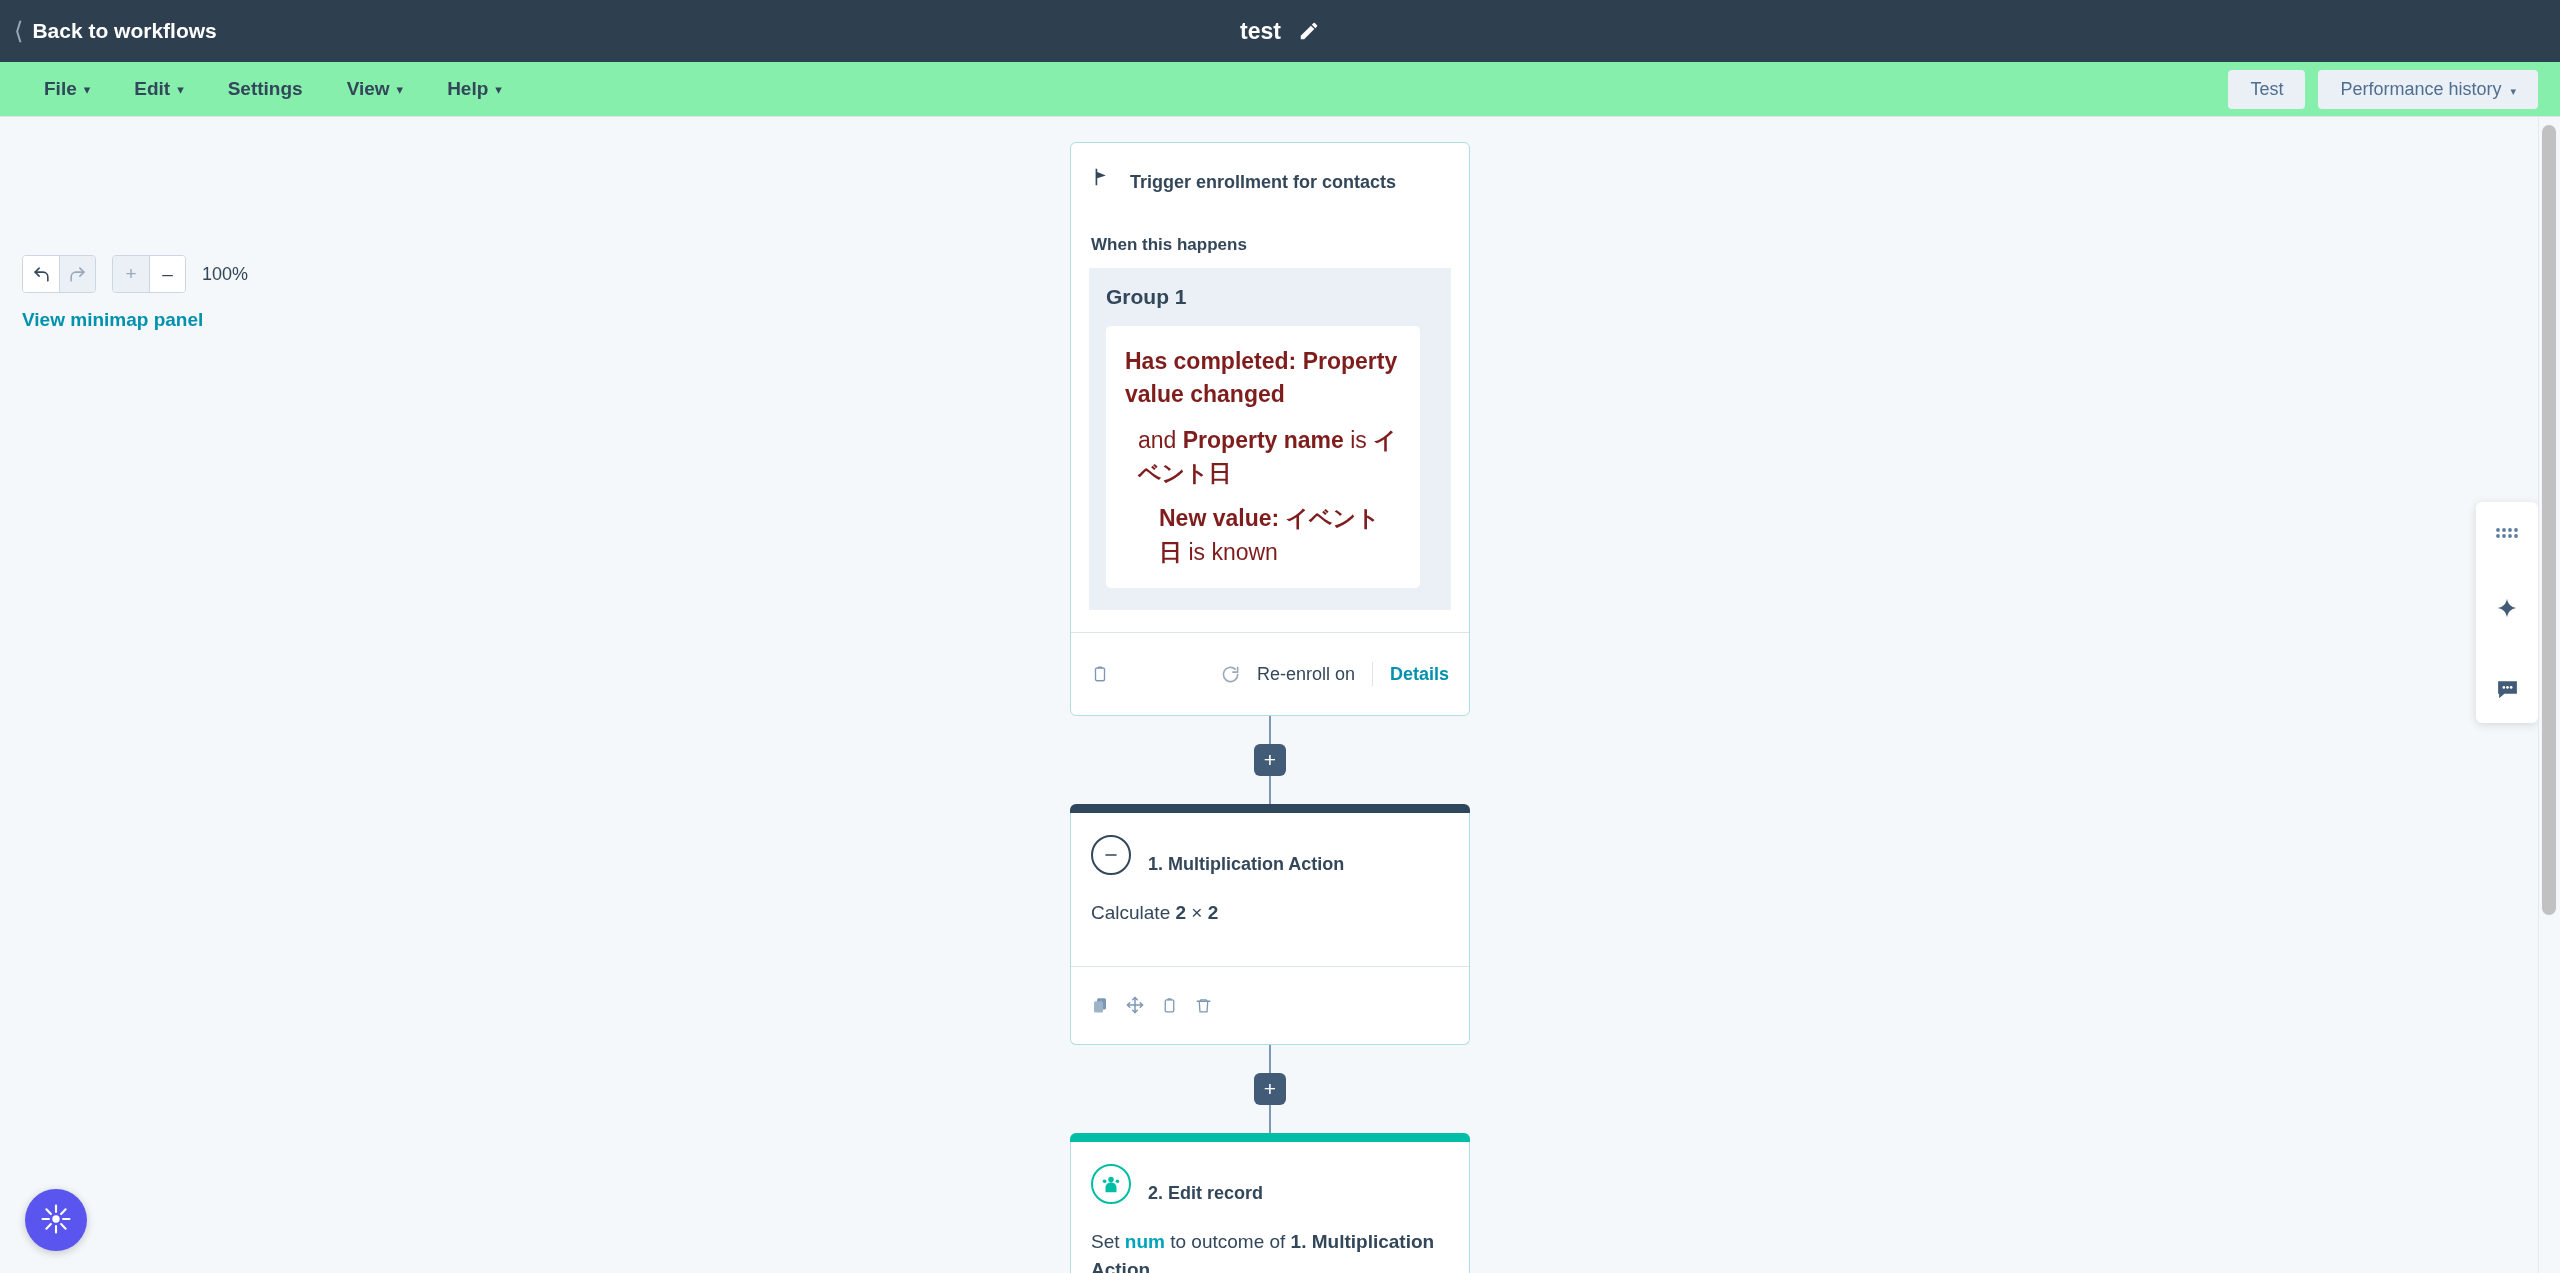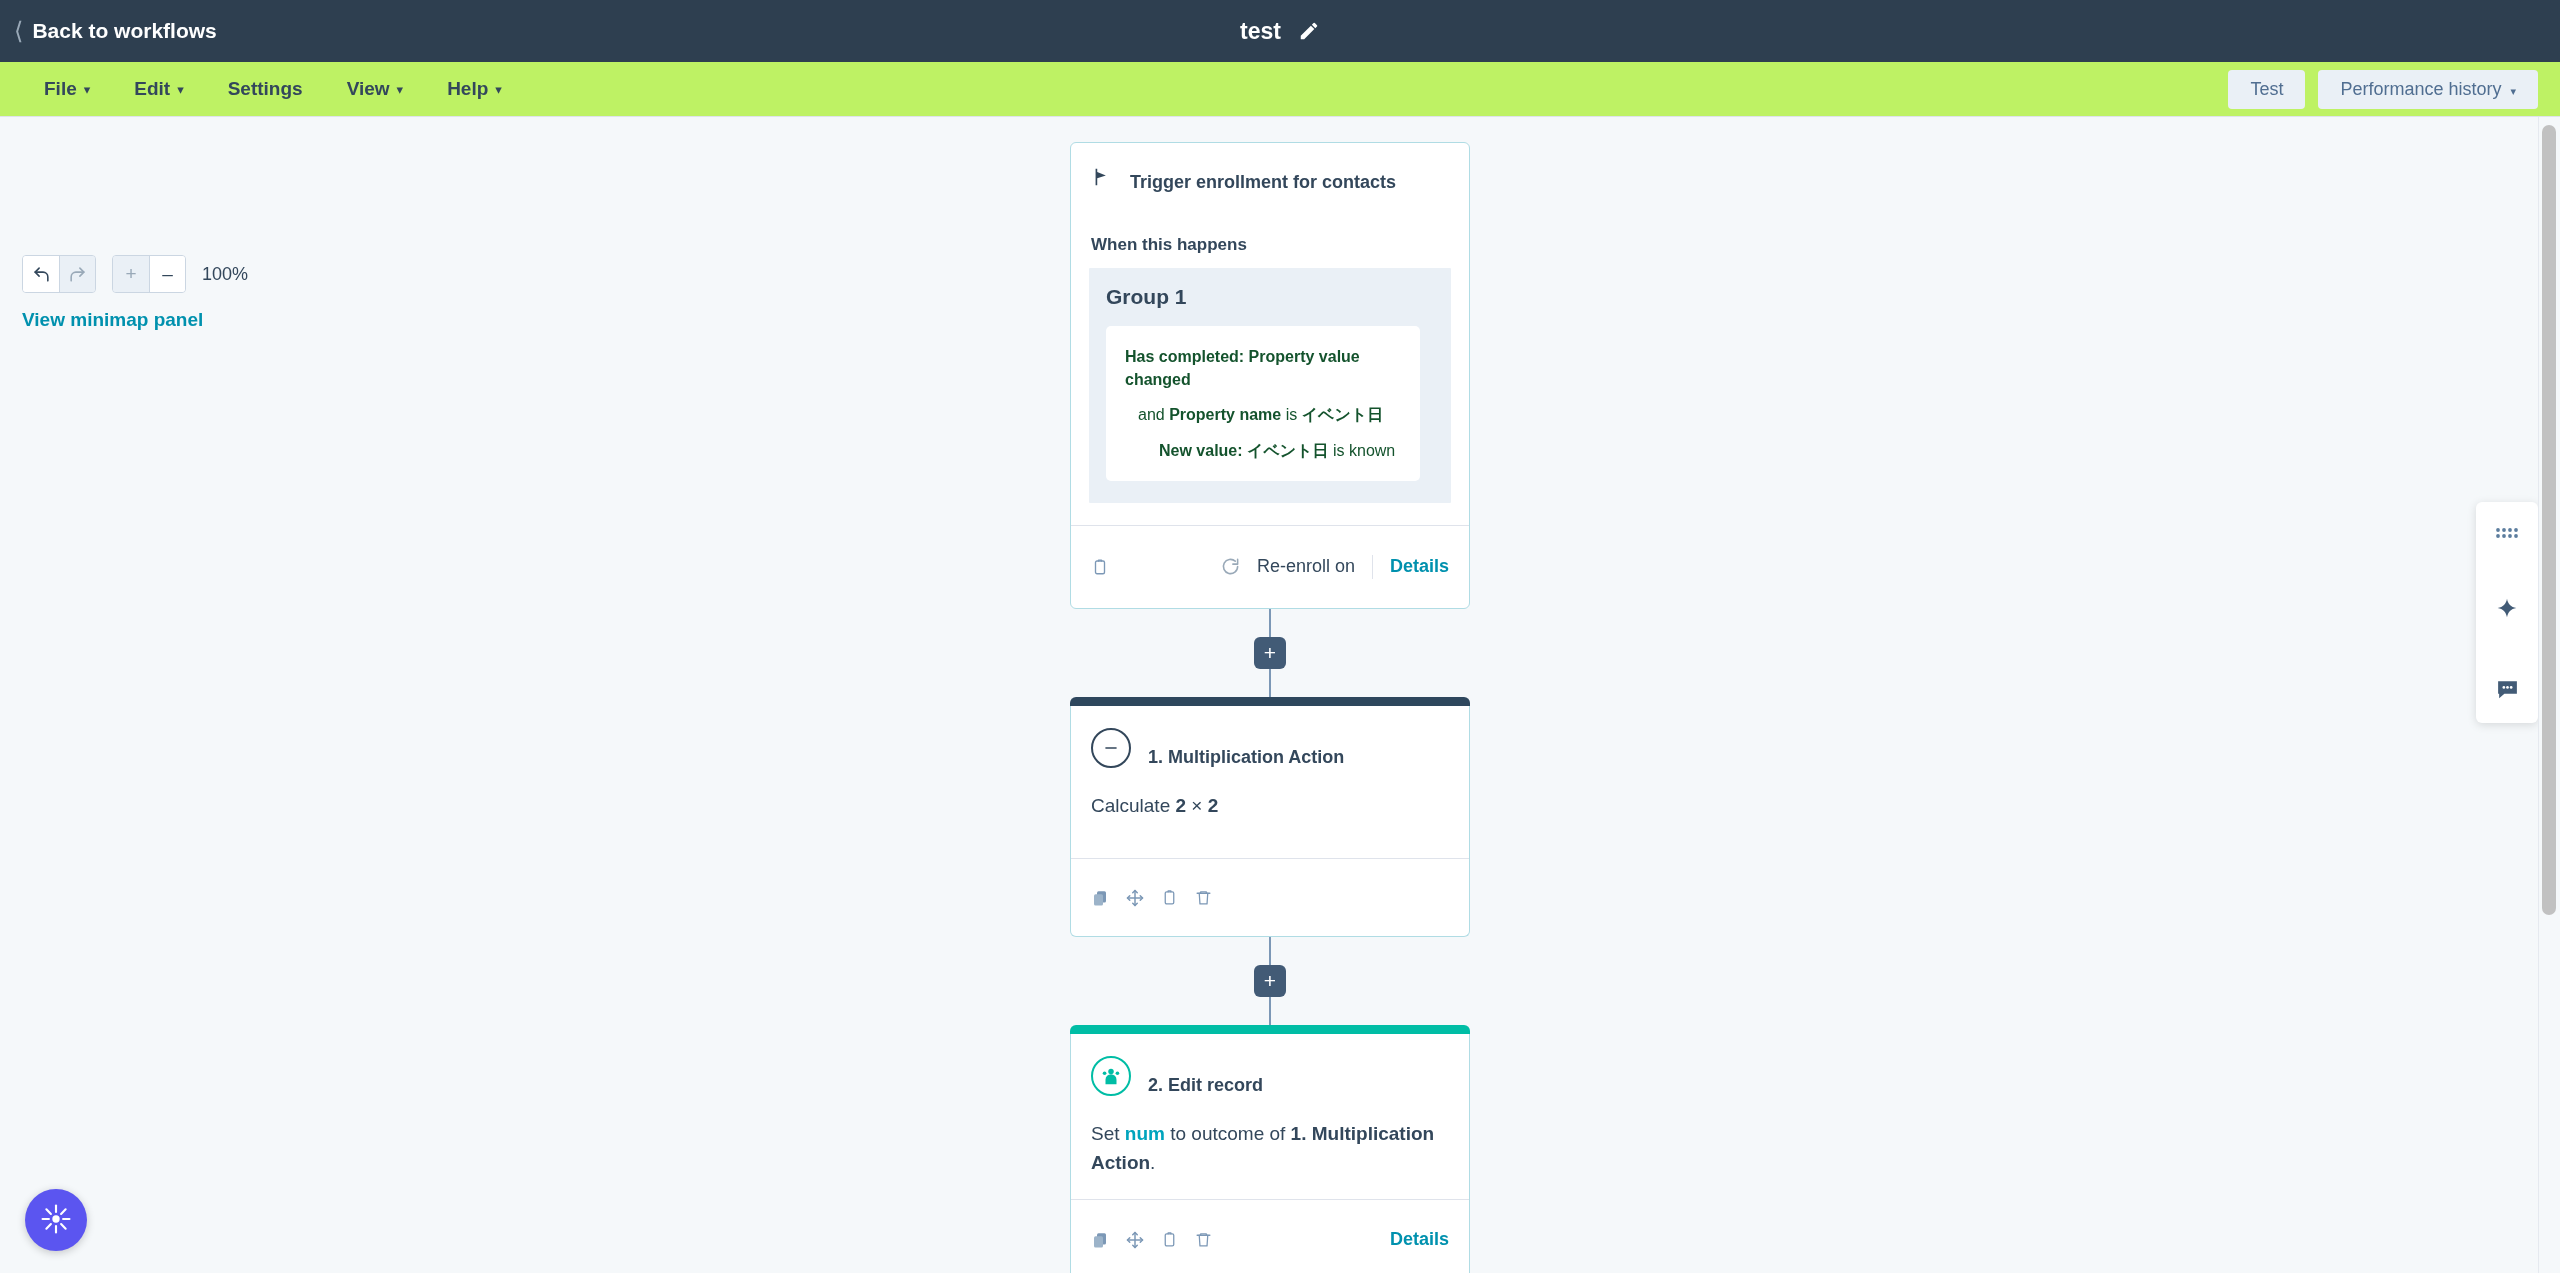--- a/index.html
+++ b/index.html
@@ -46,21 +46,21 @@
     display: flex; cursor: pointer; border: none;
   }
   .toggle-left { width: 50%; background: #0091ae; }
   .toggle-right {
     width: 50%; background: #ffffff; display: flex;
     align-items: center; justify-content: center;
   }
 
   
   .menubar {
-    height: 55px; background: #bef264;
+    height: 55px; background: #86efac;
     border-bottom: 1px solid #dfe3eb;
     display: flex; align-items: center;
     padding: 0 22px;
   }
   .menu-item {
     display: flex; align-items: center; gap: 7px;
     font-size: 19px; font-weight: bold; color: #33475b;
     padding: 0 22px; cursor: pointer; height: 100%;
   }
   .caret { font-size: 13px; font-weight: normal; }
@@ -118,21 +118,21 @@
 
   .when-label { font-size: 17px; font-weight: bold; color: #33475b; margin: 22px 0 13px 20px; }
   .group-box {
     background: #eaf0f6; border-radius: 1px;
     margin: 0 18px 0 18px; padding: 17px 31px 22px 17px;
   }
   .group-title { font-size: 21px; font-weight: bold; color: #33475b; margin-bottom: 17px; }
   .filter-box {
     background: #ffffff; border-radius: 5px; padding: 19px 19px 19px 19px;
   }
-  .filter-line { font-size: 16px; color: #14532d; line-height: 1.45; }
+  .filter-line { font-size: 23px; color: #7f1d1d; line-height: 1.45; }
   .filter-line.l1 { font-weight: bold; }
   .filter-line.l2 { margin-top: 12px; padding-left: 13px; }
   .filter-line.l3 { margin-top: 12px; padding-left: 34px; }
   .filter-line b { font-weight: bold; }
 
   .card-footer {
     border-top: 1px solid #dfe3eb;
     padding: 29px 20px; display: flex; align-items: center; gap: 17px;
   }
   .footer-spacer { margin-left: auto; }

